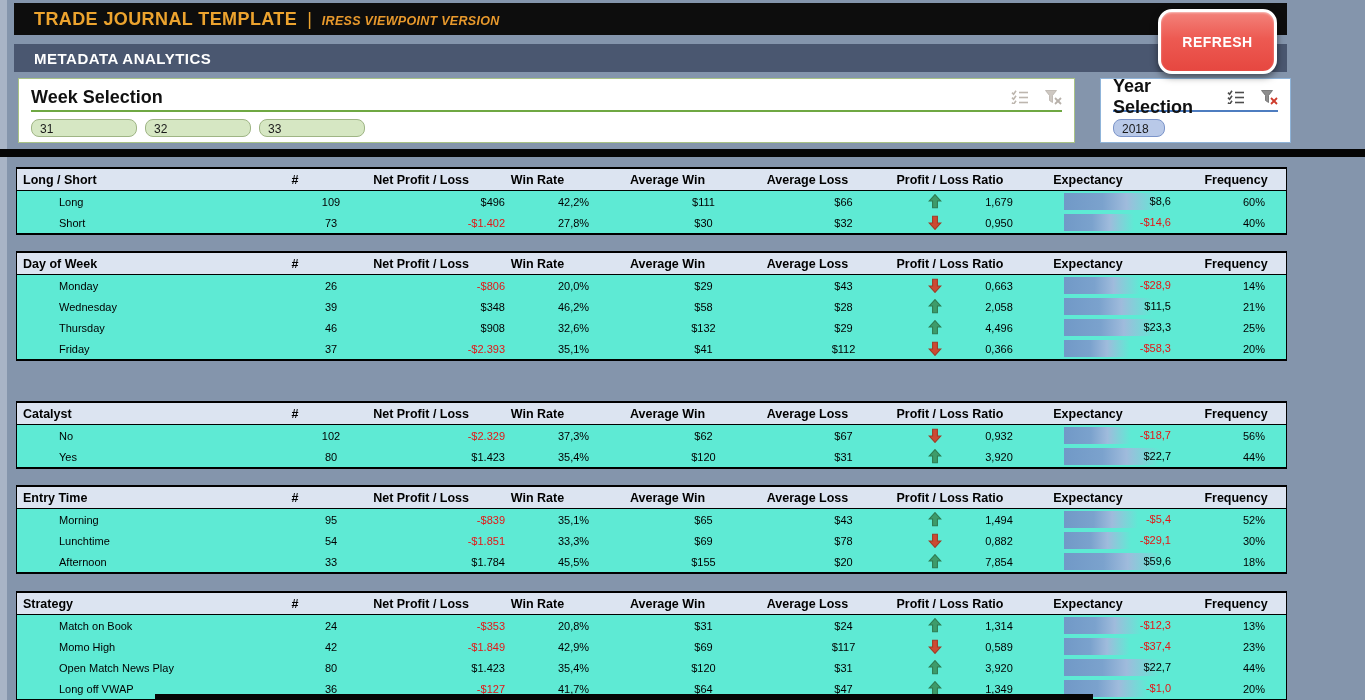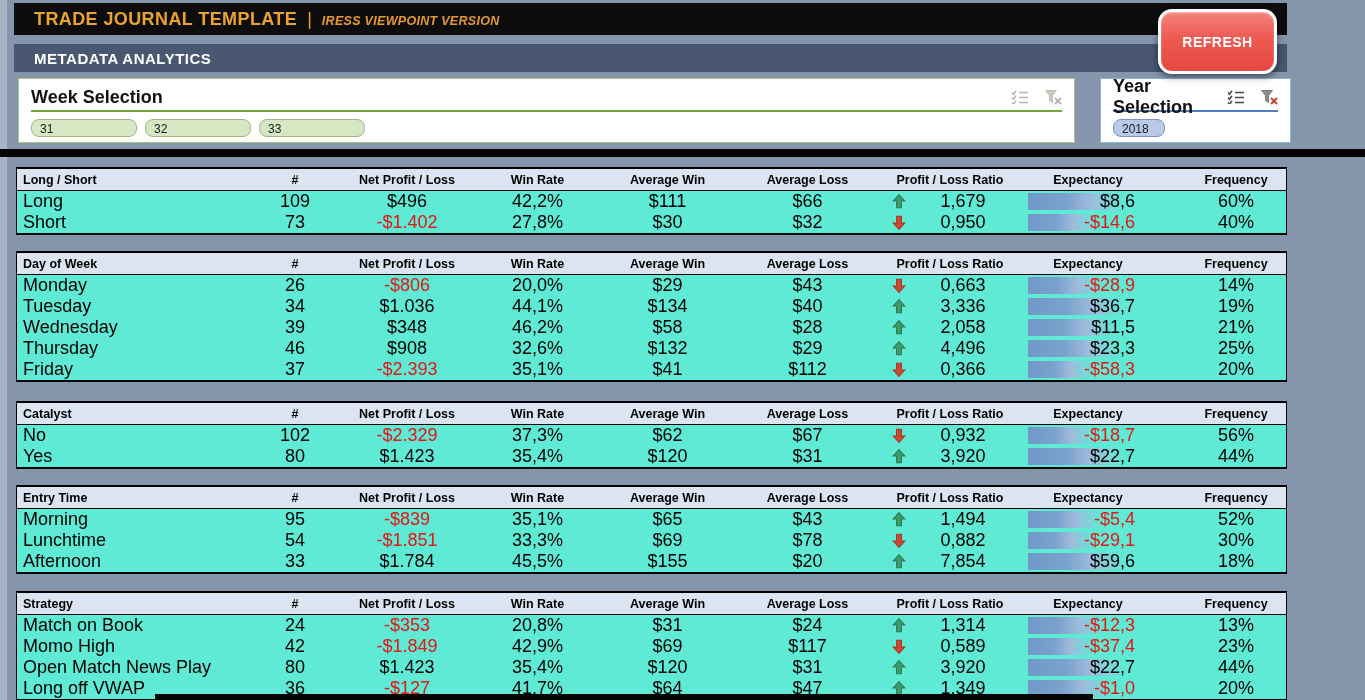--- a/index.html
+++ b/index.html
@@ -59,25 +59,25 @@
   .tbl{
     position:absolute; left:16px; width:1271px; background:#5eead4;
     border:1px solid #000; border-top:2px solid #000; border-bottom:2px solid #000;margin-top:7px;
   }
   .thead, .trow{
     display:grid;
     grid-template-columns:228px 100px 130px 125px 135px 145px 38px 90px 160px 1fr;
     align-items:center;
   }
   .thead{ height:22px; background:#DCE4F1; border-bottom:1.5px solid #000; font-weight:bold; font-size:12.5px; color:#000; }
-  .trow{ height:21px; font-size:18px; color:#000; }
+  .trow{ height:21px; font-size:11px; color:#000;padding-left:36px; }
   .c{ white-space:nowrap; }
   .c.left{ text-align:left; padding-left:6px; }
   .c.center{ text-align:center; }
-  .c.right{ text-align:center; padding-right:6px; }
+  .c.right{ text-align:right; padding-right:6px; }
   .c.ratio-head{ grid-column:7 / span 2; text-align:center; padding-left:12px; }
   .c.freq{ text-align:center; padding-left:18px; }
   .c.neg{ color:#E41616; }
   .c.arrow{ display:flex; justify-content:center; align-items:center; }
   .c.exp{ position:relative; text-align:right; padding-right:33px; height:21px; line-height:21px; }
   .exp .bar{
     position:absolute; left:20px; top:2px; height:17px; z-index:0;
     background:linear-gradient(90deg,#7199C7 0%,#7BA2CD 40%,#9FBBDC 65%,rgba(223,234,246,0) 100%);
   }
   .exp .val{ position:relative; z-index:1; }
@@ -228,36 +228,20 @@
         <div class="c arrow">
           <svg width="14" height="15" viewBox="0 0 12 13">
             <path d="M6 12.5 L1 7 H3.9 V1 H8.1 V7 H11 Z" fill="#CC4A33" stroke="#A23A26" stroke-width="0.9"></path>
           </svg>
         </div>
         <div class="c center">0,663</div>
         <div class="c exp"><i class="bar" style="width: 76px;"></i><span class="val c neg">-$28,9</span></div>
         <div class="c freq">14%</div>
       </div>
       <div class="trow">
-        <div class="c left">Tuesday</div>
-        <div class="c center">34</div>
-        <div class="c right">$1.036</div>
-        <div class="c center">44,1%</div>
-        <div class="c center">$134</div>
-        <div class="c center">$40</div>
-        <div class="c arrow">
-          <svg width="14" height="15" viewBox="0 0 12 13">
-            <path d="M6 0.5 L11 6 H8.1 V12 H3.9 V6 H1 Z" fill="#3E9B6A" stroke="#2E7A50" stroke-width="0.9"></path>
-          </svg>
-        </div>
-        <div class="c center">3,336</div>
-        <div class="c exp"><i class="bar" style="width: 98px;"></i><span class="val">$36,7</span></div>
-        <div class="c freq">19%</div>
-      </div>
-      <div class="trow">
         <div class="c left">Wednesday</div>
         <div class="c center">39</div>
         <div class="c right">$348</div>
         <div class="c center">46,2%</div>
         <div class="c center">$58</div>
         <div class="c center">$28</div>
         <div class="c arrow">
           <svg width="14" height="15" viewBox="0 0 12 13">
             <path d="M6 0.5 L11 6 H8.1 V12 H3.9 V6 H1 Z" fill="#3E9B6A" stroke="#2E7A50" stroke-width="0.9"></path>
           </svg>

